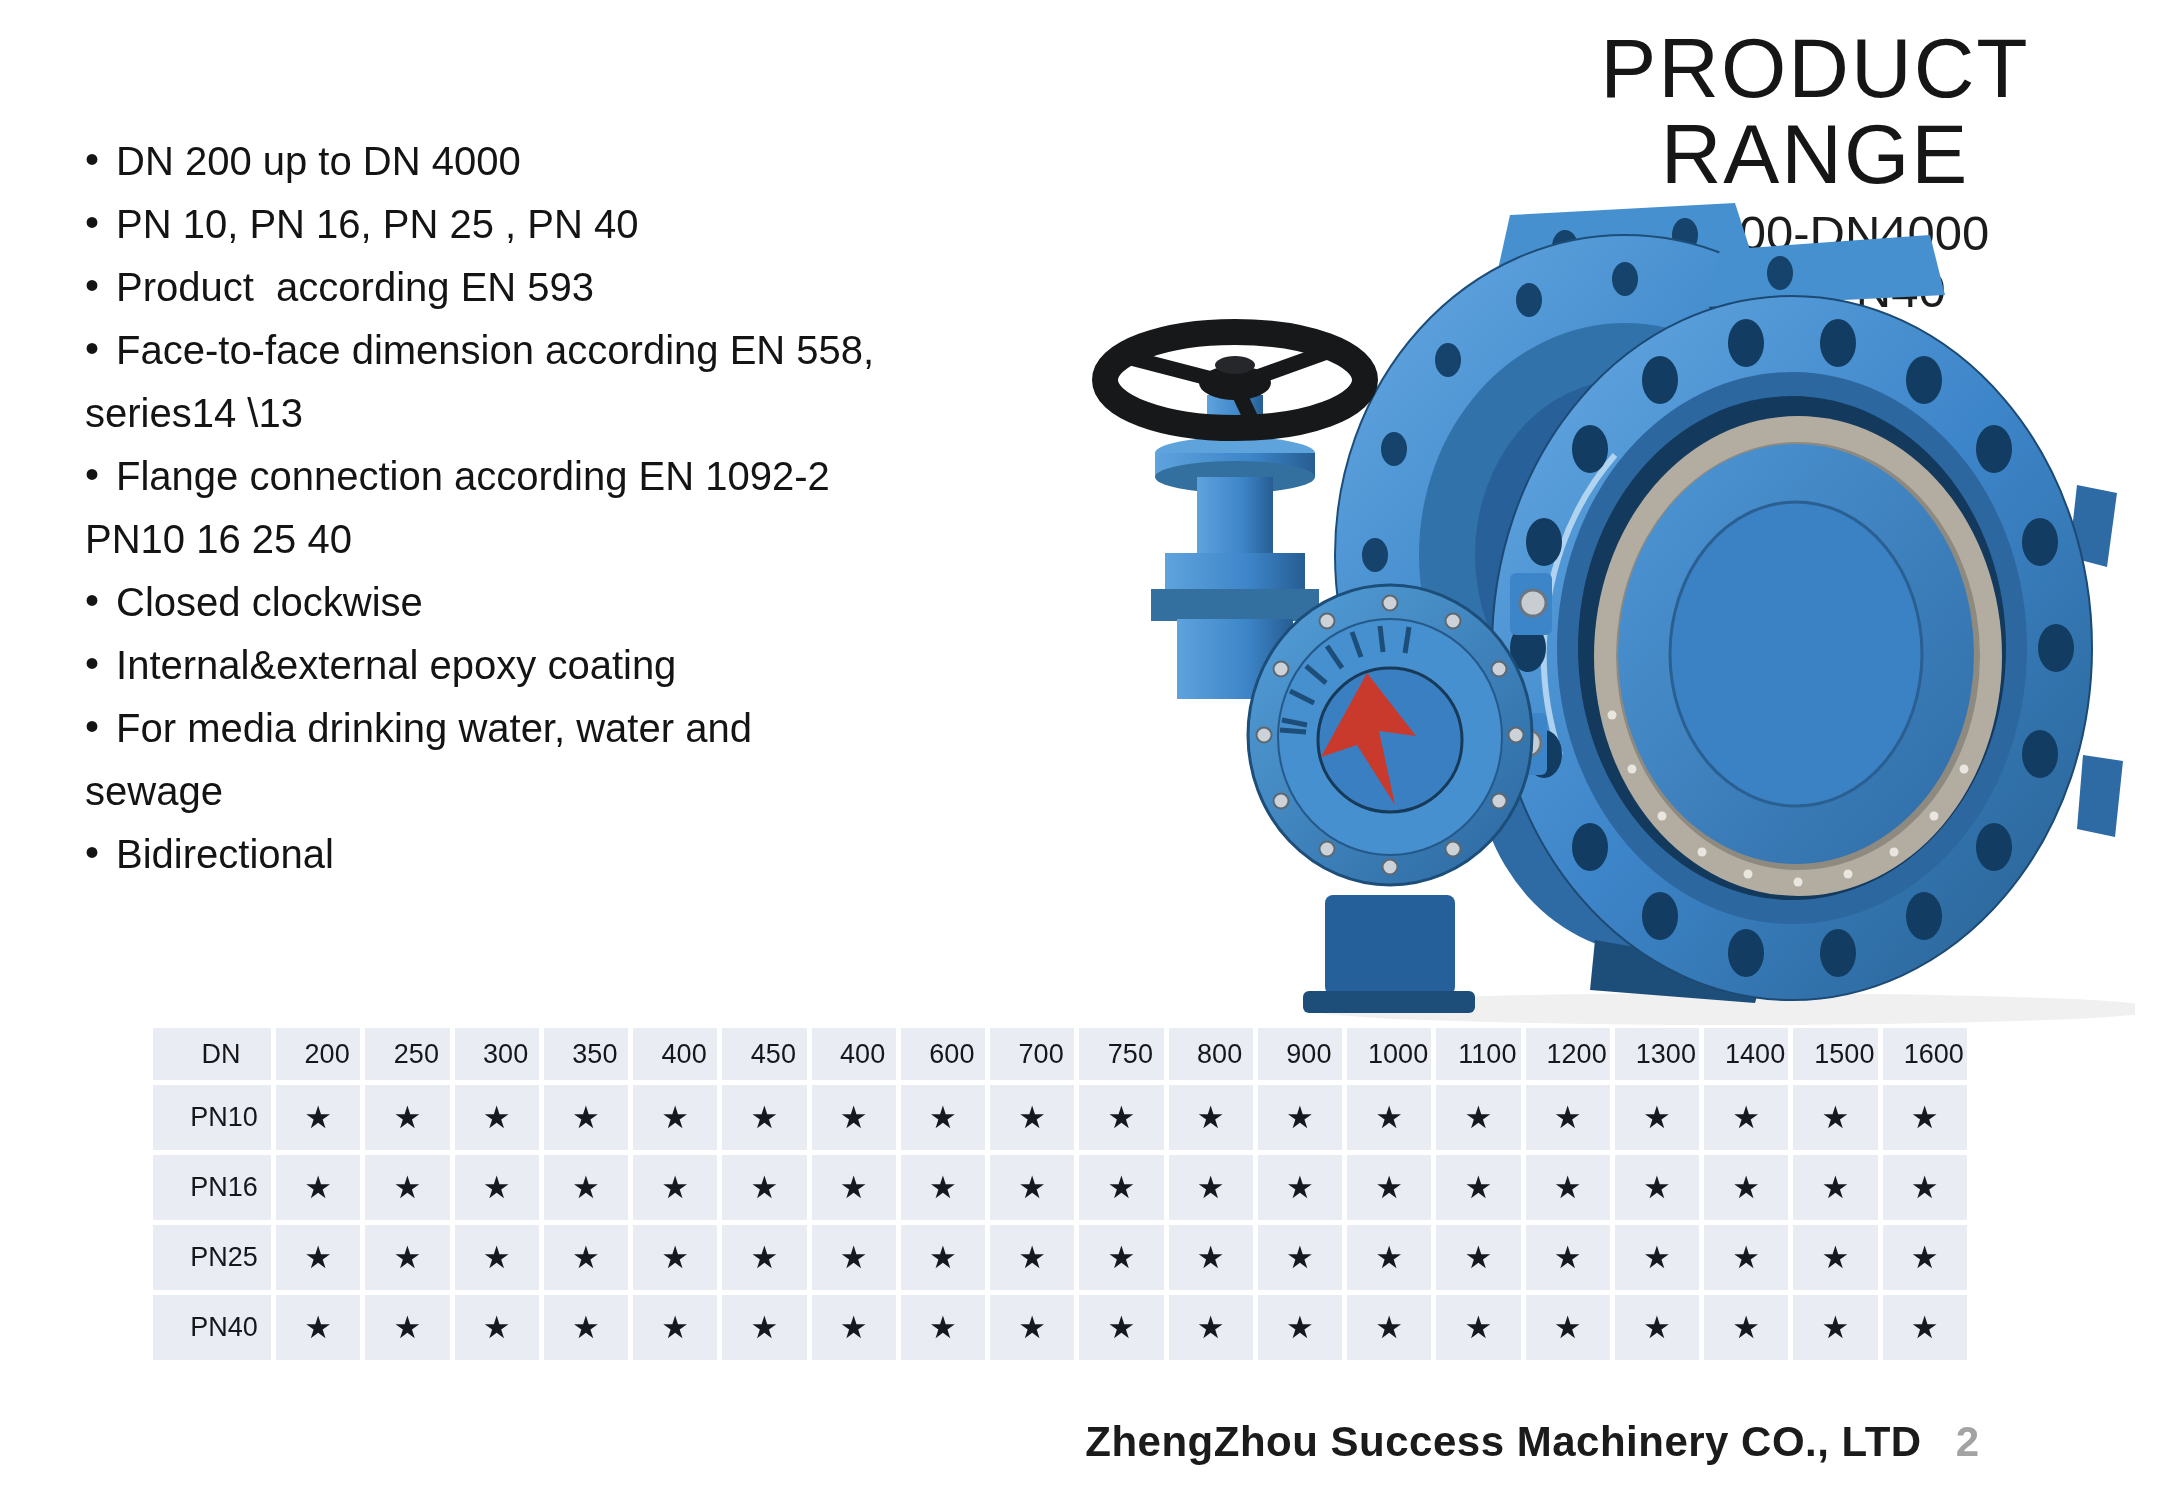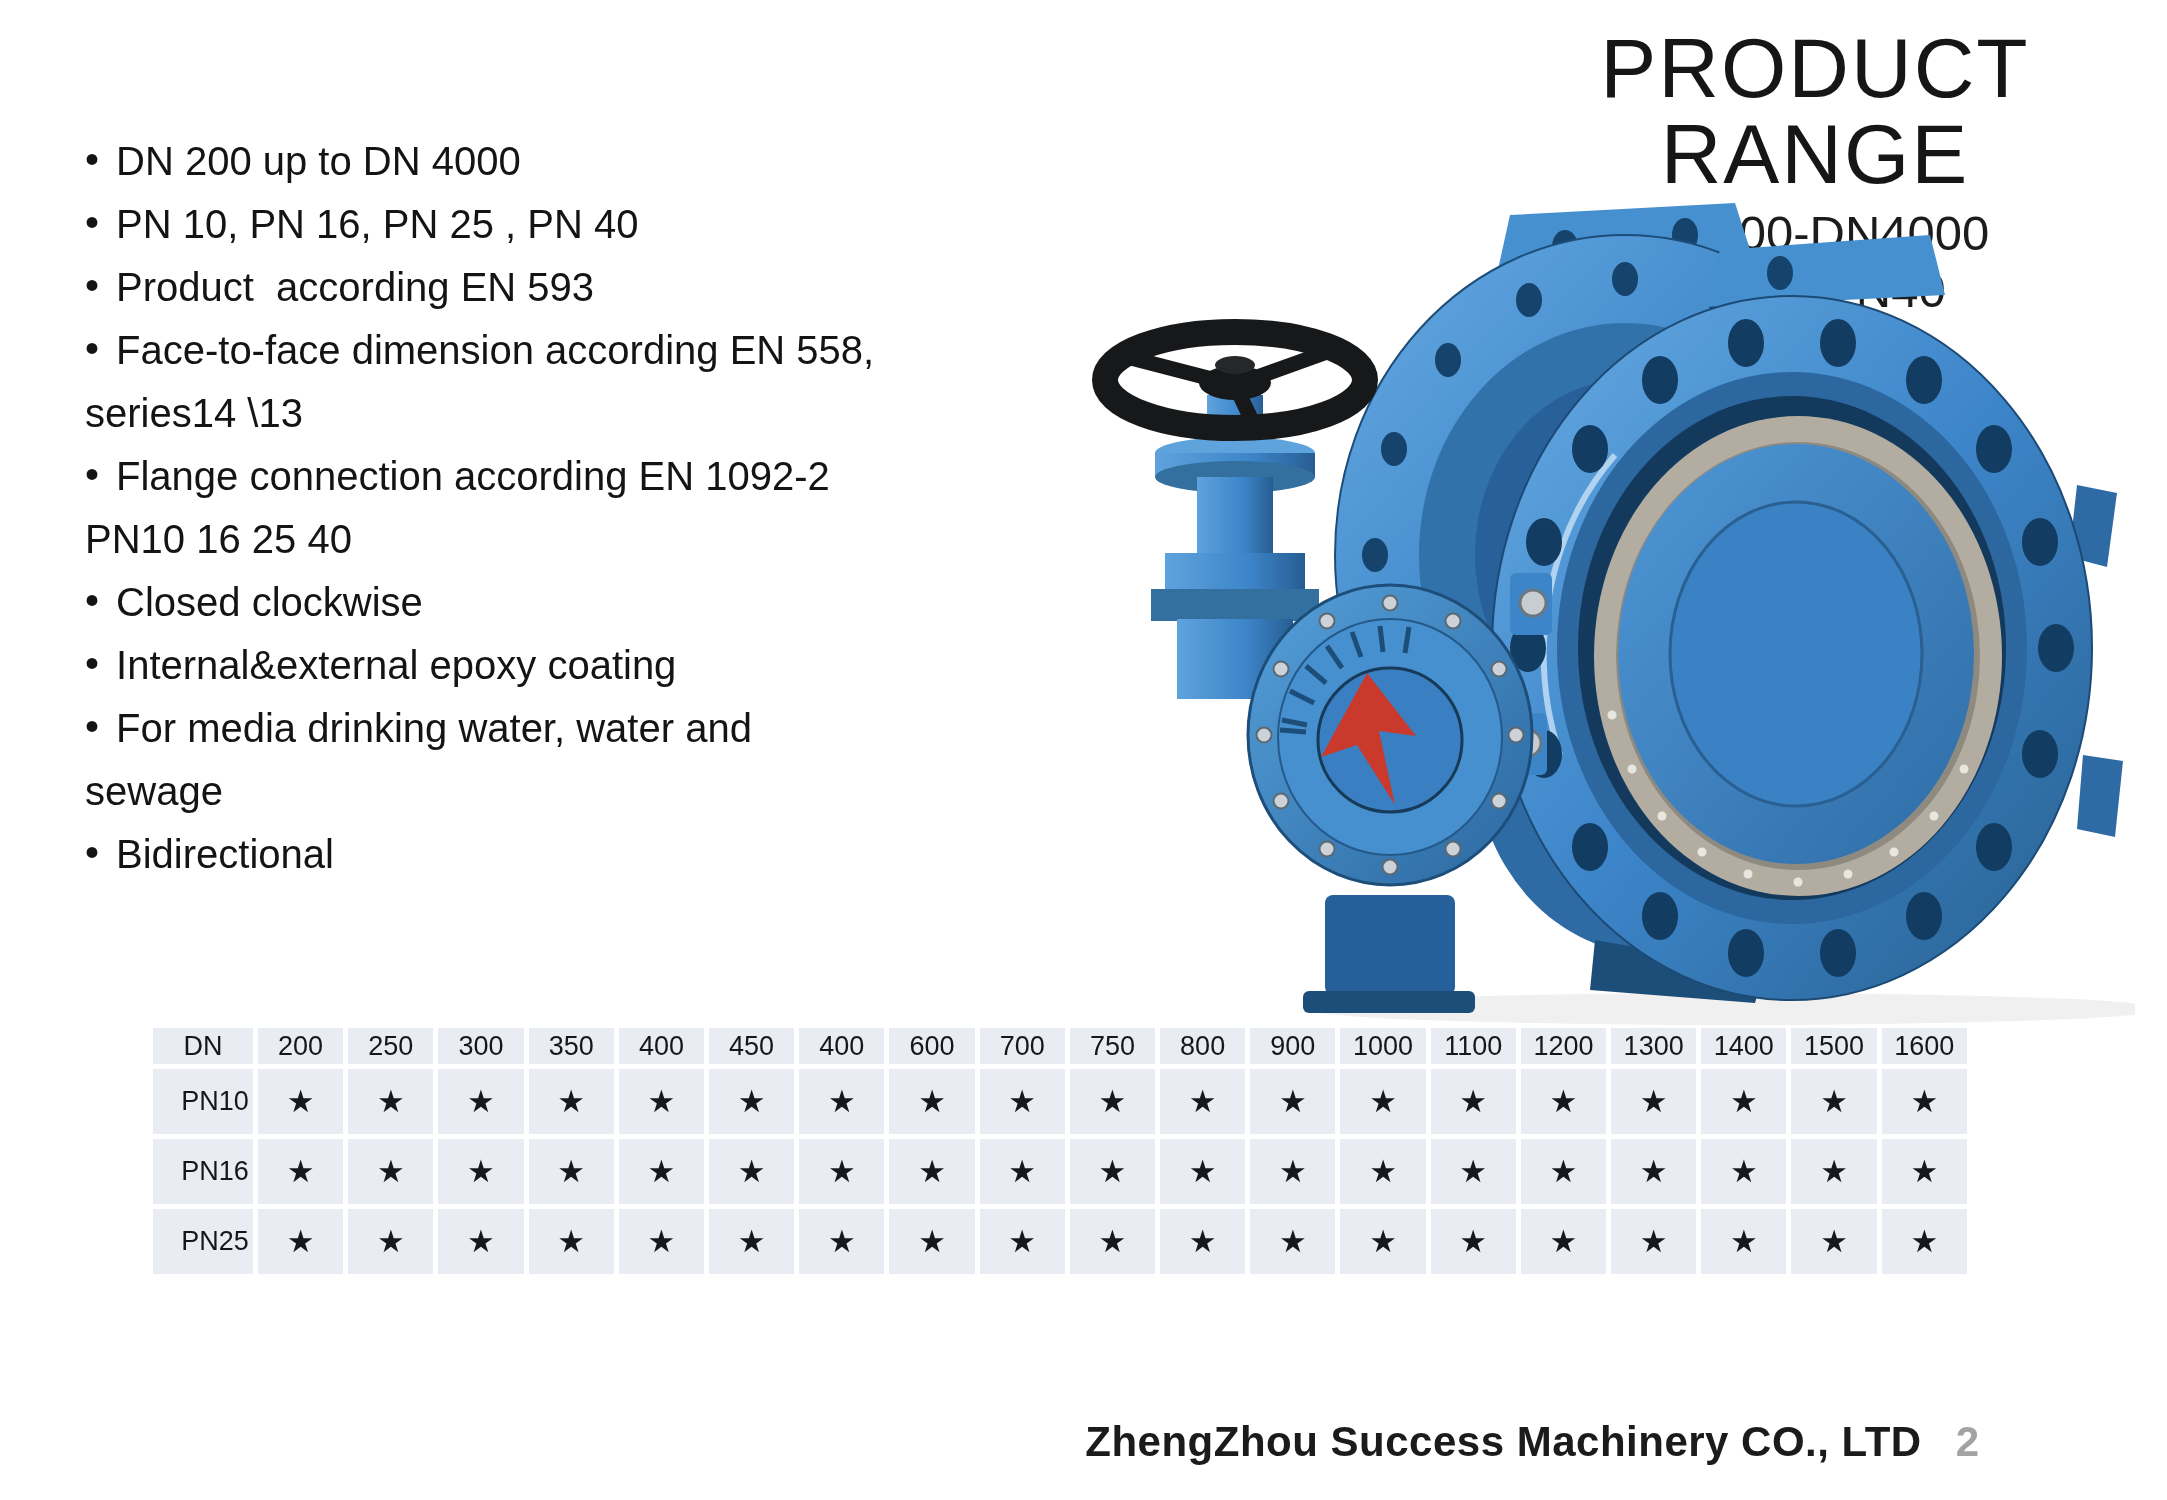--- a/index.html
+++ b/index.html
@@ -23,21 +23,21 @@
   
   .valve-wrap{position:absolute;left:815px;top:195px;width:1280px;height:830px;}
 
   
   .table-wrap{position:absolute;left:108px;top:1023px;}
   table.range{border-collapse:separate;border-spacing:5px;table-layout:fixed;width:1824px;}
   table.range th,table.range td{
     background:#eaecf3;text-align:center;vertical-align:middle;
     font-weight:400;color:#15171c;padding:0;
   }
-  table.range thead th{height:36px;font-size:27px;}
+  table.range thead th{height:52px;font-size:27px;padding-left:18px;}
   table.range tbody th{height:65px;font-size:27px;padding-left:24px;}
   table.range td.star{height:65px;font-size:31px;color:#16181f;}
   table.range th:first-child{width:100px;}
 
   
   .footer{position:absolute;top:1418px;right:228px;display:flex;align-items:baseline;gap:34px;}
   .company{font-size:42px;font-weight:700;color:#1b1b1b;letter-spacing:0.5px;}
   .page-num{font-size:42px;font-weight:700;color:#a3a3a3;}
 </style>
 </head>
@@ -320,20 +320,42 @@
             <td class="star">★</td>
             <td class="star">★</td>
             <td class="star">★</td>
             <td class="star">★</td>
             <td class="star">★</td>
             <td class="star">★</td>
             <td class="star">★</td>
             <td class="star">★</td>
             <td class="star">★</td>
           </tr>
+          <tr>
+            <th>PN40</th>
+            <td class="star">★</td>
+            <td class="star">★</td>
+            <td class="star">★</td>
+            <td class="star">★</td>
+            <td class="star">★</td>
+            <td class="star">★</td>
+            <td class="star">★</td>
+            <td class="star">★</td>
+            <td class="star">★</td>
+            <td class="star">★</td>
+            <td class="star">★</td>
+            <td class="star">★</td>
+            <td class="star">★</td>
+            <td class="star">★</td>
+            <td class="star">★</td>
+            <td class="star">★</td>
+            <td class="star">★</td>
+            <td class="star">★</td>
+            <td class="star">★</td>
+          </tr>
         </tbody>
     </table>
   </div>
 
   <div class="footer">
     <span class="company">ZhengZhou Success Machinery CO., LTD</span>
     <span class="page-num">2</span>
   </div>
 
 </div>

